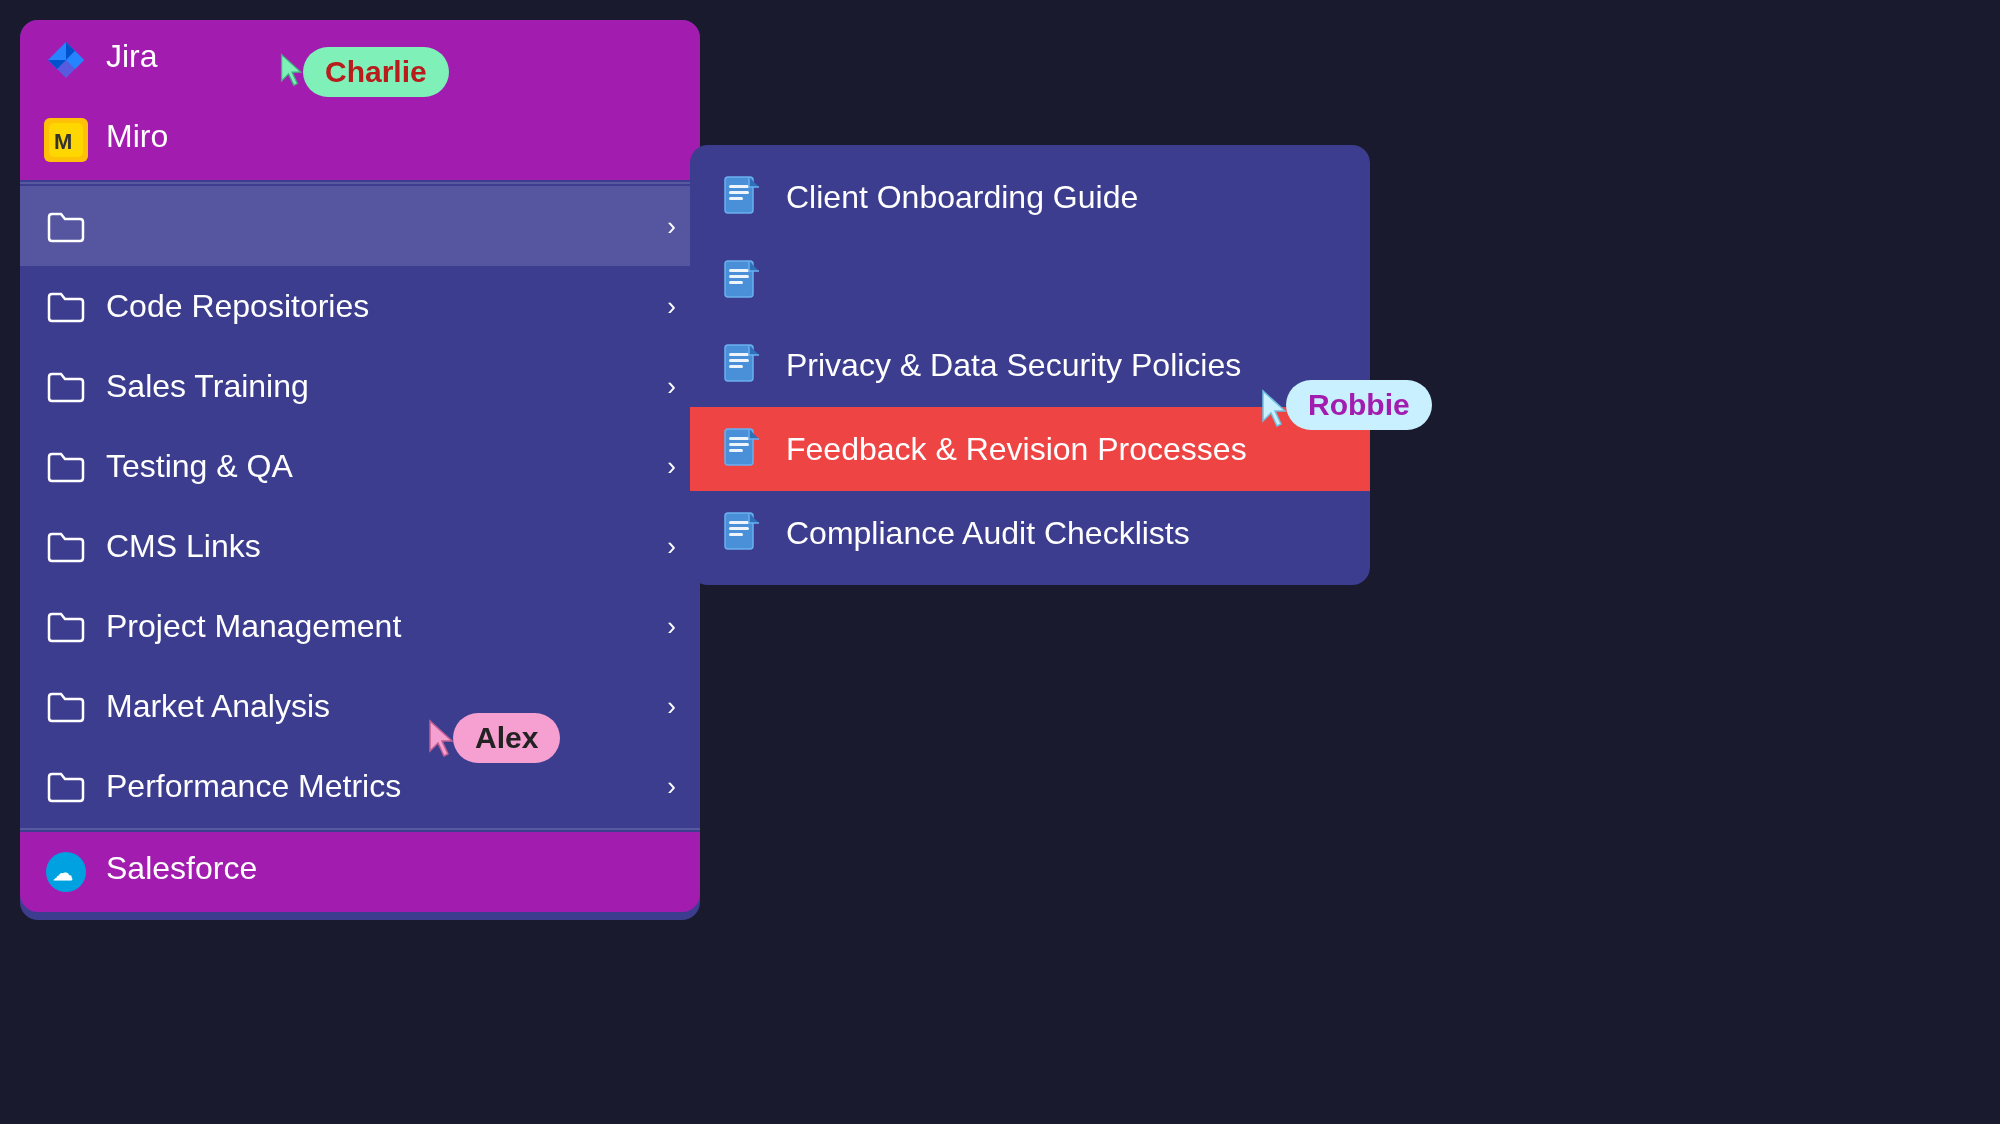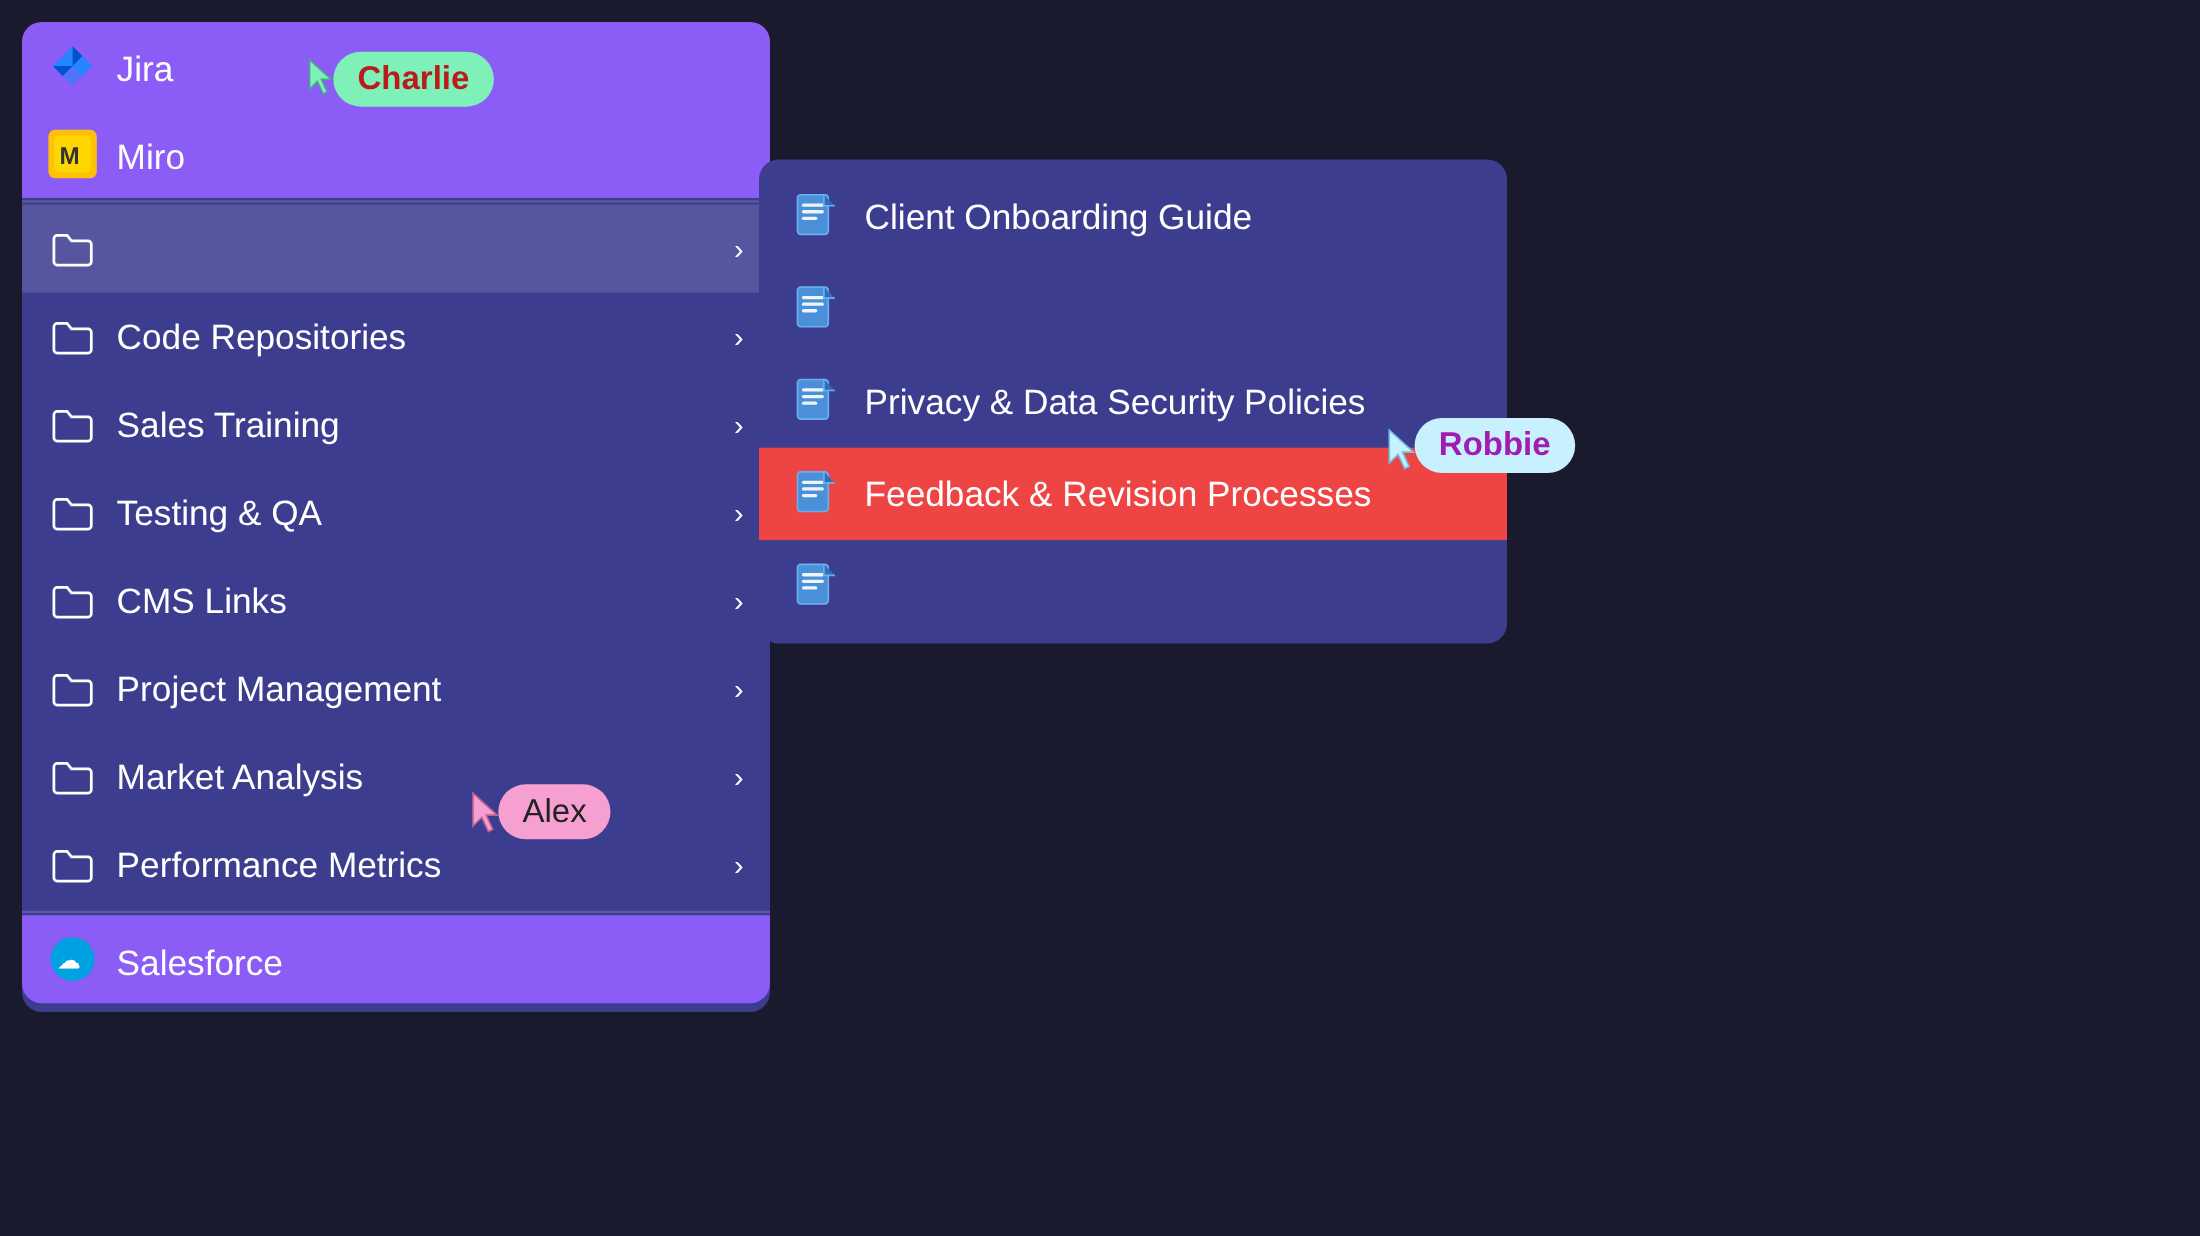--- a/index.html
+++ b/index.html
@@ -54,24 +54,24 @@
     }
 
     .menu-item-chevron {
       margin-left: auto;
       color: white;
       font-size: 26px;
     }
 
     .app-item {
       display: flex;
-      align-items: flex-end;
+      align-items: flex-start;
       padding: 18px 24px;
       cursor: pointer;
-      background: #8b5cf6;
+      background: #a21caf;
       color: white;
       font-size: 32px;
       font-weight: 500;
     }
 
     .app-item:first-child {
       border-radius: 18px 18px 0 0;
     }
 
     .app-item-icon {
@@ -359,36 +359,37 @@
     <div class="doc-icon">
       <svg width="38" height="44" viewBox="0 0 38 44" fill="none">
         <rect x="2" y="2" width="28" height="36" rx="3" fill="#4a90d9" stroke="#6ab0f0" stroke-width="1.5"></rect>
         <rect x="6" y="10" width="20" height="3" rx="1.5" fill="white" opacity="0.9"></rect>
         <rect x="6" y="16" width="20" height="3" rx="1.5" fill="white" opacity="0.9"></rect>
         <rect x="6" y="22" width="14" height="3" rx="1.5" fill="white" opacity="0.9"></rect>
         <path d="M26 2L36 12H26V2Z" fill="#3070b9"></path>
         <path d="M26 2V12H36" fill="none" stroke="#6ab0f0" stroke-width="1.5"></path>
       </svg>
     </div>
+    <span class="menu-item-label">Compliance Audit Checklists</span>
   </div>
 
 </div>
 
 <div class="charlie-cursor" style="position: absolute; left: 275px; top: 52px;">
   <svg class="arrow-svg" width="35" height="40" viewBox="0 0 35 40">
     <path d="M5 3 L5 33 L13 25 L19 38 L23 36 L17 23 L27 23 Z" fill="#7ef0b8" stroke="#40b080" stroke-width="1.5"></path>
   </svg>
   <div class="cursor-label charlie-label" style="position: absolute; background: #7ef0b8; padding: 8px 22px; border-radius: 50px; font-size: 30px; font-weight: 600; color: #b91c1c; left: 28px; top: -5px; white-space: nowrap;">Charlie</div>
 </div>
 
 <div class="alex-cursor" style="position: absolute; left: 425px; top: 718px;">
   <svg width="35" height="40" viewBox="0 0 35 40">
     <path d="M5 3 L5 33 L13 25 L19 38 L23 36 L17 23 L27 23 Z" fill="#f5a0d0" stroke="#c06090" stroke-width="1.5"></path>
   </svg>
-  <div style="position: absolute; background: #f5a0d0; padding: 8px 22px; border-radius: 50px; font-size: 30px; font-weight: 400; color: #222; left: 28px; top: -5px; white-space: nowrap;">Alex</div>
+  <div style="position: absolute; background: #f5a0d0; padding: 8px 22px; border-radius: 50px; font-size: 30px; font-weight: 700; color: #222; left: 28px; top: -5px; white-space: nowrap;">Alex</div>
 </div>
 
 <div style="position: absolute; left: 1258px; top: 388px;">
   <svg width="35" height="40" viewBox="0 0 35 40">
     <path d="M5 3 L5 33 L13 25 L19 38 L23 36 L17 23 L27 23 Z" fill="#c8f0ff" stroke="#70c0e0" stroke-width="1.5"></path>
   </svg>
   <div style="position: absolute; background: #c8f0ff; padding: 8px 22px; border-radius: 50px; font-size: 30px; font-weight: 600; color: #a21caf; left: 28px; top: -8px; white-space: nowrap;">Robbie</div>
 </div>
 
 </body></html>

